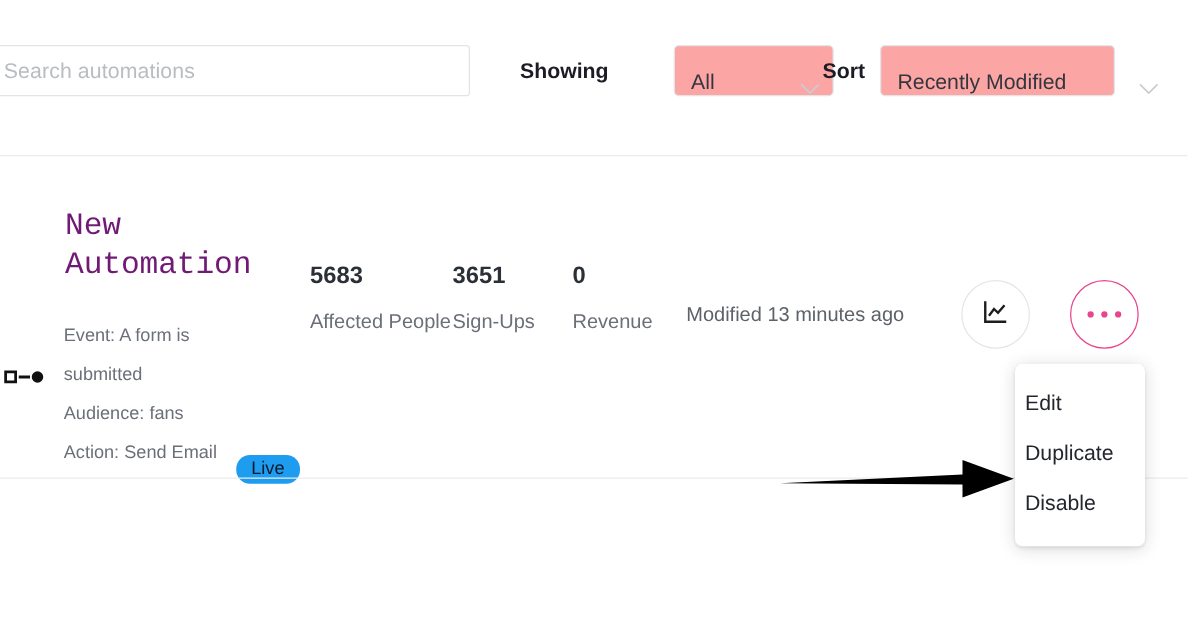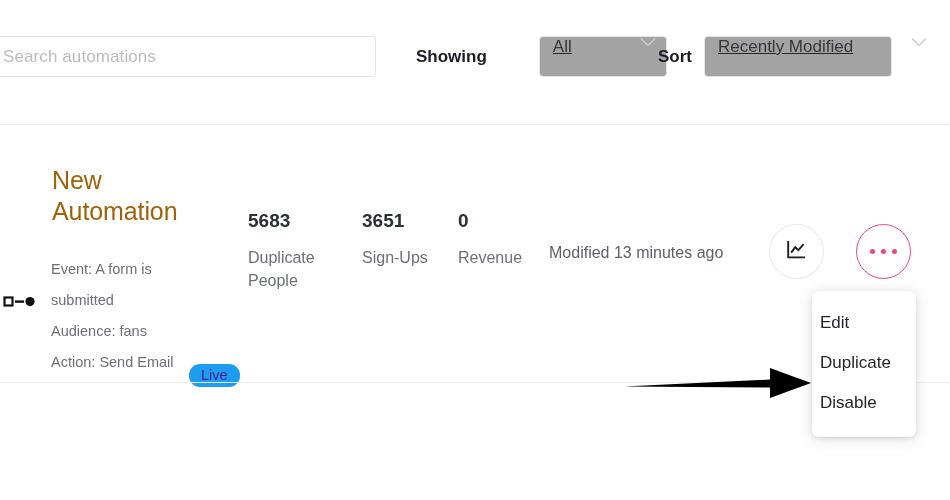--- a/index.html
+++ b/index.html
@@ -65,26 +65,25 @@
     margin-right: 12px;
     white-space: nowrap;
   }
 
   .select {
     position: relative;
     height: 41px;
     box-sizing: border-box;
     border: 1px solid #e2e4e6;
     border-radius: 4px;
-    background: #a3a3a3;
-    display: flex;
-    align-items: flex-start;
+    background: #fca5a5;
+    display: flex;
+    align-items: flex-end;
     padding: 0 10px 0 13px;
     cursor: pointer;
-    text-decoration: underline;
   }
   .select .val {
     font-size: 17px;
     color: #33373d;
     white-space: nowrap;
   }
   .select.all { width: 128px; }
   .select.sortsel { width: 188px; gap: 48px; }
   .select .chev {
     margin-left: auto;
@@ -122,41 +121,42 @@
   .flow-icon svg { display: block; }
 
   .title {
     position: absolute;
     left: 52px;
     top: 41px;
     width: 150px;
     font-size: 25px;
     line-height: 31px;
     font-weight: normal;
-    color: #a16207;
+    color: #701a75;
     letter-spacing: -0.1px;
+    font-family: Liberation Mono, monospace;
   }
 
   .meta {
     position: absolute;
     left: 51px;
     top: 118px;
     width: 150px;
     font-size: 14.5px;
     line-height: 31px;
     color: #6b7078;
     margin-top: 12px;
   }
 
   .badge {
     position: absolute;
     left: 189px;
     top: 240px;
     background: #1e9cf0;
-    color: #4c1d95;
+    color: #0f172a;
     font-size: 14.5px;
     border-radius: 11px;
     padding: 3px 12px 4px;
     line-height: 16px;
   }
 
   .stats {
     position: absolute;
     left: 248px;
     top: 86px;
@@ -308,21 +308,21 @@
     <span>fans</span><br>
     <span>Action:</span>
     <span>Send Email</span>
   </div>
 
   <div class="badge">Live</div>
 
   <div class="stats">
     <div class="stat affected">
       <div class="num">5683</div>
-      <div class="lbl">Duplicate People</div>
+      <div class="lbl">Affected People</div>
     </div>
     <div class="stat signups">
       <div class="num">3651</div>
       <div class="lbl">Sign-Ups</div>
     </div>
     <div class="stat revenue">
       <div class="num">0</div>
       <div class="lbl">Revenue</div>
     </div>
   </div>

